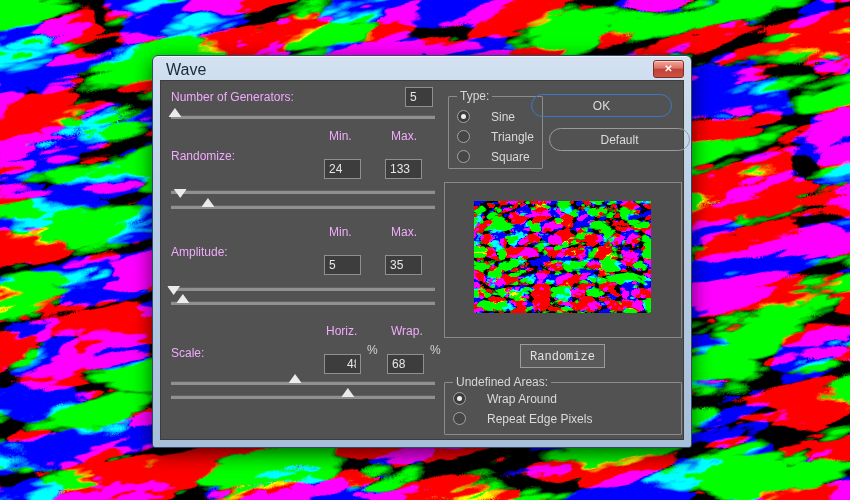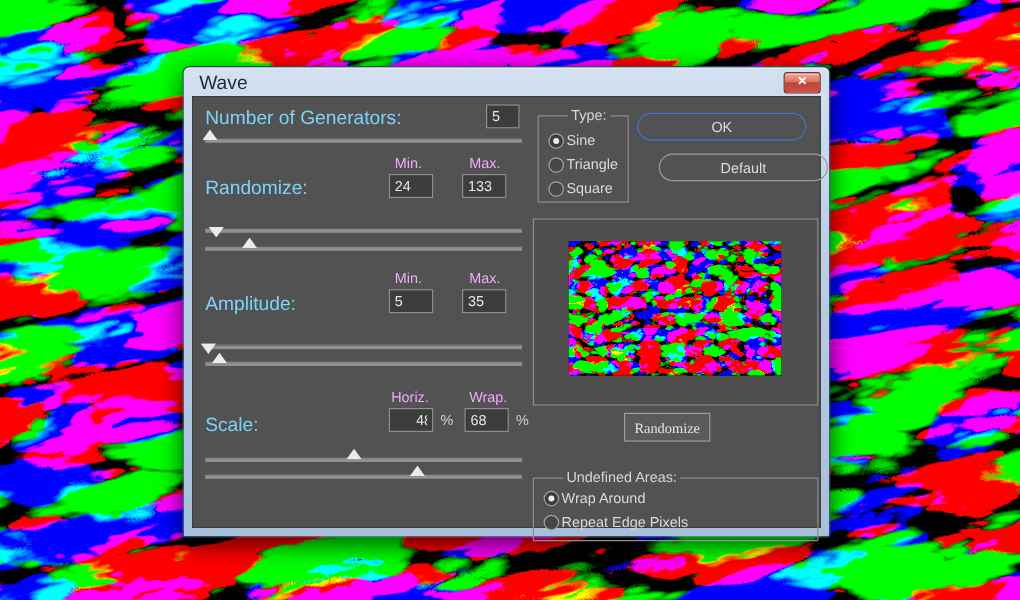--- a/index.html
+++ b/index.html
@@ -31,63 +31,63 @@
     border:1px solid #7c2d26;box-sizing:border-box;
     box-shadow:inset 0 1px 0 rgba(255,255,255,.55);
     color:#fff;text-align:center;line-height:15px;font-size:10px;font-weight:bold;
     cursor:default;
   }
   .content{
     position:absolute;left:7px;right:7px;top:24px;bottom:7px;
     background:#525252;border:1px solid #3e3e3e;box-sizing:border-box;
   }
   
-  .lbl{position:absolute;font-size:16px;color:#7dd3fc;white-space:nowrap;}
+  .lbl{position:absolute;font-size:12px;color:#f0abfc;white-space:nowrap;}
   .hdr{position:absolute;font-size:12px;color:#f0abfc;white-space:nowrap;}
   .field{
     position:absolute;height:20px;box-sizing:border-box;
     background:#3d3d3d;border:1px solid #8f8f8f;color:#e6e6e6;
     font-family:"Liberation Sans",sans-serif;font-size:12px;padding:0 4px;outline:none;
   }
   .w28{width:28px;}
-  .w36{width:37px;}
+  .w36{width:37px;margin-top:14px;}
   .pct{position:absolute;font-size:12px;color:#d3d3d3;}
   .slider{position:absolute;left:10px;width:264px;height:13px;}
   .track{position:absolute;left:0;right:0;top:5px;height:3px;background:#909090;border-top:1px solid #616161;}
   .thumb{position:absolute;width:13px;height:9px;background:#ebebeb;transform:translateX(-50%);
          filter:drop-shadow(0 0 1px rgba(0,0,0,.7));}
   .thumb.up{clip-path:polygon(50% 0,100% 100%,0 100%);top:-2px;}
   .thumb.down{clip-path:polygon(0 0,100% 0,50% 100%);top:4px;}
   fieldset.grp{
     position:absolute;margin:0;padding:1px 8px 4px;border:1px solid #8c8c8c;
     border-radius:1px;box-sizing:border-box;background:transparent;
   }
-  fieldset.grp legend{font-size:12px;color:#d6d6d6;padding:0 3px;margin-left:16px;}
-  .radio-row{display:flex;align-items:center;gap:2px;margin-top:6px;font-size:12px;color:#dadada;cursor:default;}
+  fieldset.grp legend{font-size:12px;color:#d6d6d6;padding:0 3px;margin-left:0;}
+  .radio-row{display:flex;gap:21px;margin-top:6px;font-size:12px;color:#dadada;cursor:default;}
   .radio{
     width:13px;height:13px;border-radius:50%;border:1px solid #a3a3a3;
     background:#464646;box-sizing:border-box;position:relative;flex:0 0 auto;
   }
   .radio.on{background:#3c3c3c;}
   .radio.on::after{
     content:"";position:absolute;left:3px;top:3px;width:5px;height:5px;
     border-radius:50%;background:#eeeeee;
   }
   .pill{
     position:absolute;width:141px;height:23px;border-radius:12px;box-sizing:border-box;
     background:transparent;color:#dcdcdc;font-size:12px;text-align:center;line-height:21px;
     font-family:"Liberation Sans",sans-serif;cursor:default;
   }
   .pill.ok{border:1px solid #3c78c8;text-align:center;}
   .pill.default{border:1px solid #9a9a9a;}
   .btn-rect{
-    position:absolute;width:72px;height:24px;box-sizing:border-box;
+    position:absolute;width:85px;height:24px;box-sizing:border-box;
     background:#5a5a5a;border:1px solid #9c9c9c;color:#e4e4e4;
     font-size:12px;text-align:center;line-height:22px;
-    font-family:Liberation Serif, serif;cursor:default;
+    font-family:Liberation Mono, monospace;cursor:default;
   }
   .preview-box{position:absolute;left:283px;top:101px;width:238px;height:156px;
     border:1px solid #8a8a8a;box-sizing:border-box;background:#4f4f4f;}
   .preview-img{position:absolute;left:29px;top:18px;width:177px;height:112px;
     overflow:hidden;background:#0a0a0a;}
   .preview-img svg{position:absolute;left:-10px;top:-8px;width:200px;height:130px;
     filter:saturate(2.6) contrast(1.5) brightness(1.1);}
 </style>
 </head>
 <body>
@@ -205,21 +205,21 @@
               <feColorMatrix in="c" type="saturate" values="7"></feColorMatrix>
             </filter>
           </defs>
           <rect width="200" height="130" filter="url(#psySmall)"></rect>
         </svg>
       </div>
     </div>
 
     <button class="btn-rect" style="left:359px;top:263px">Randomize</button>
 
-    <fieldset class="grp" style="left:283px;top:310px;width:238px;height:60px">
+    <fieldset class="grp" style="left:283px;top:294px;width:238px;height:60px">
       <legend>Undefined Areas:</legend>
       <div class="radio-row" style="margin-top:2px">
         <span class="radio on"></span>
         <span>Wrap Around</span>
       </div>
       <div class="radio-row">
         <span class="radio"></span>
         <span>Repeat Edge Pixels</span>
       </div>
     </fieldset>

